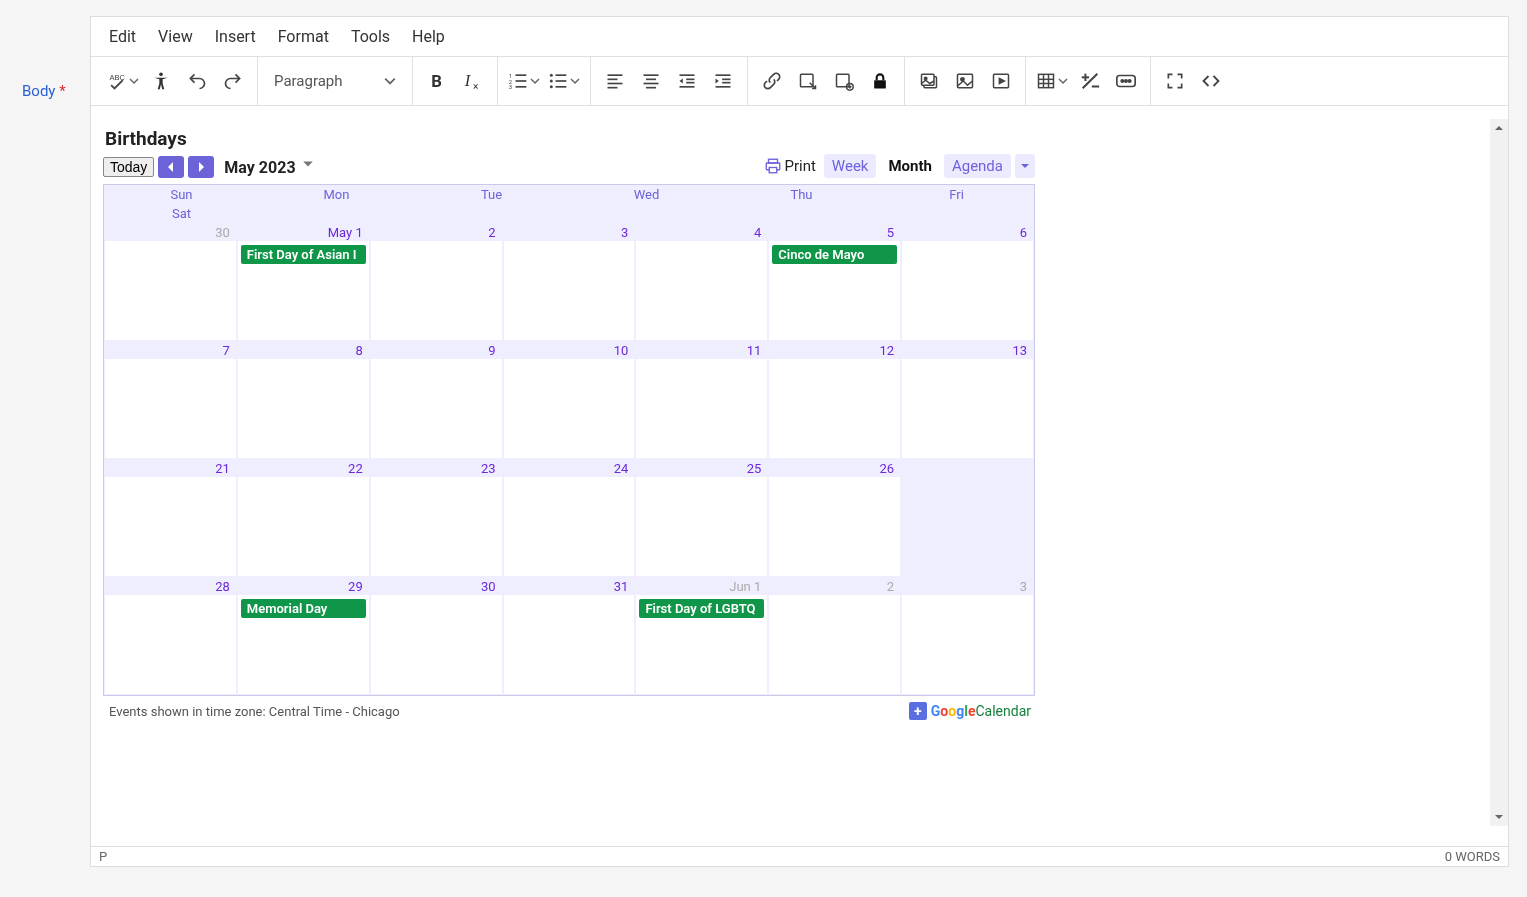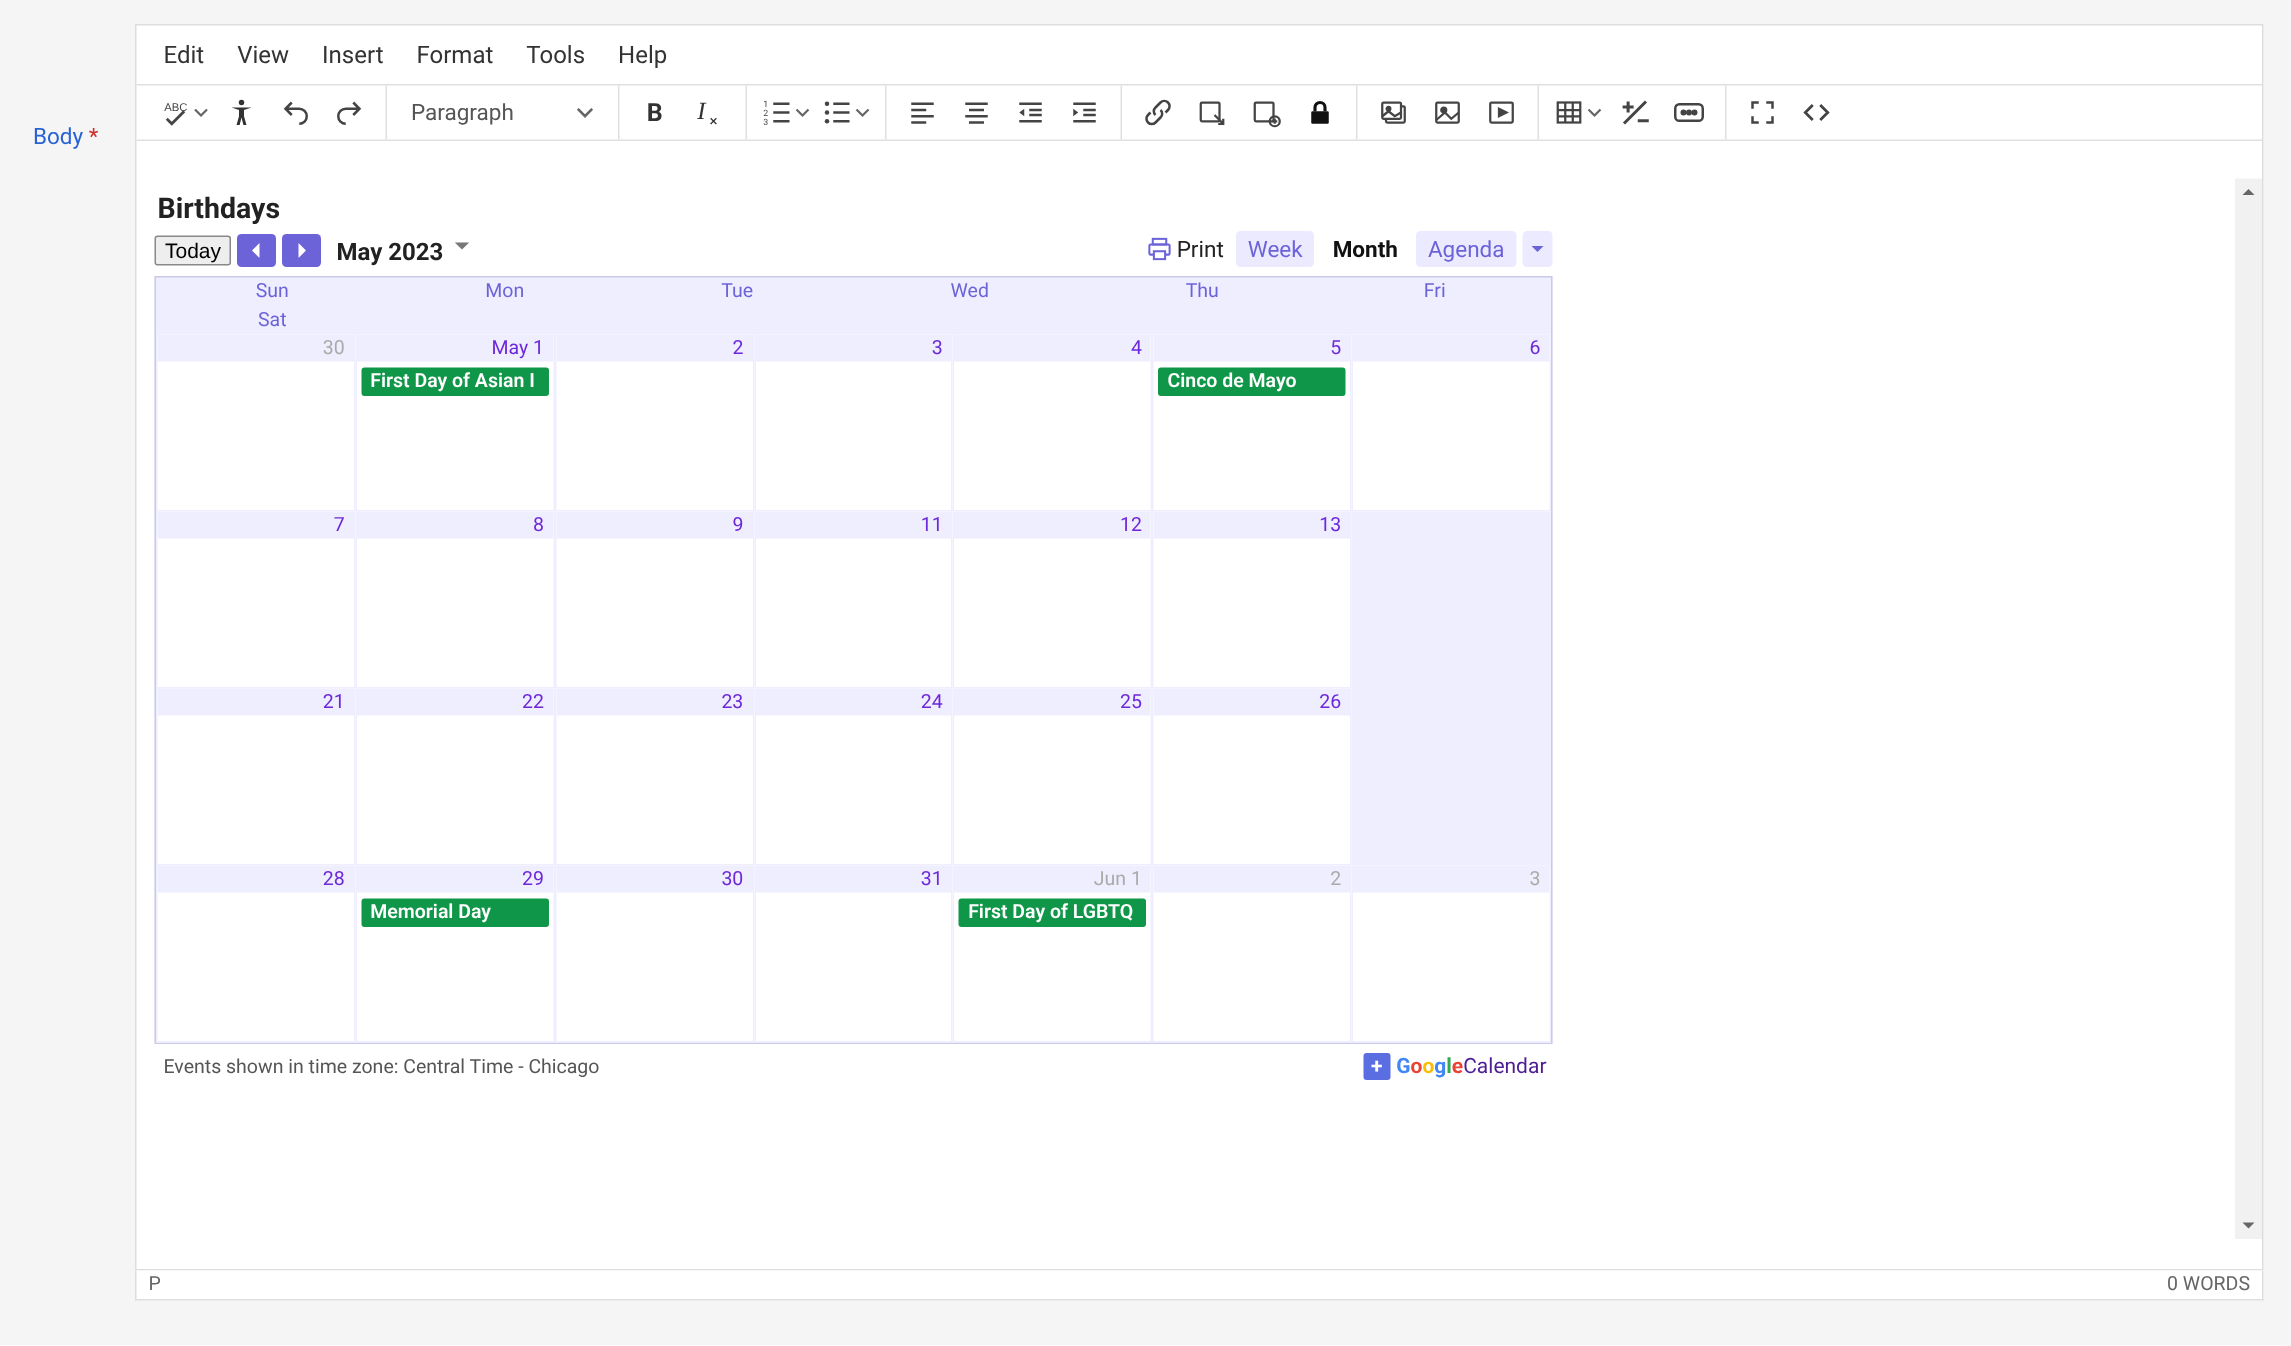--- a/index.html
+++ b/index.html
@@ -3,21 +3,21 @@
 <meta charset="utf-8">
 <style>
 * { box-sizing: border-box; margin: 0; padding: 0; }
 body { font-family: -apple-system, BlinkMacSystemFont, "Segoe UI", Roboto, Arial, sans-serif; background: #f5f5f5; font-size: 14px; color: #222; }
 .app { width: 1527px; height: 897px; position: relative; background: #f5f5f5; }
 .label-body { position: absolute; left: 22px; top: 82px; color: #2962d5; font-size: 15px; }
 .label-body .req { color: #d32f2f; }
 .editor-frame { position: absolute; left: 90px; top: 16px; right: 18px; bottom: 50px; background: #fff; border: 1px solid #ddd; }
 .menubar { display: flex; gap: 22px; padding: 10px 18px; font-size: 16px; color: #333; }
 .menubar span { cursor: pointer; }
-.toolbar { display: flex; align-items: center; border-top: 1px solid #e0e0e0; border-bottom: 1px solid #e0e0e0; height: 38px; padding: 0 6px; }
+.toolbar { display: flex; align-items: center; border-top: 1px solid #e0e0e0; border-bottom: 1px solid #e0e0e0; height: 50px; padding: 0 6px; }
 .tgroup { display: flex; align-items: center; height: 100%; border-right: 1px solid #e0e0e0; padding: 0 6px; }
 .tgroup:last-child { border-right: none; }
 .tbtn { width: 36px; height: 36px; display: flex; align-items: center; justify-content: center; cursor: pointer; border-radius: 3px; color: #444; }
 .tbtn-split { display: flex; align-items: center; cursor: pointer; padding: 0 4px; height: 36px; border-radius: 3px; }
 .tbtn-split .chev { margin-left: 2px; }
 .select-wrap { display: flex; align-items: center; justify-content: space-between; width: 142px; height: 36px; padding: 0 10px; cursor: pointer; font-size: 15px; color: #555; }
 .content-area { position: absolute; left: 0; top: 102px; right: 18px; bottom: 0; overflow: auto; }
 .scrollbar-track { position: absolute; right: 0; top: 102px; bottom: 20px; width: 18px; background: #f1f1f1; }
 .scroll-thumb-up, .scroll-thumb-down { width: 18px; height: 18px; display:flex; align-items:center; justify-content:center; color:#666; cursor:pointer; }
 .scroll-thumb-down { position:absolute; bottom:0; }
@@ -371,20 +371,23 @@
                 <div class="daycell">
                   <div class="datebar">7</div>
                 </div>
                 <div class="daycell">
                   <div class="datebar">8</div>
                 </div>
                 <div class="daycell">
                   <div class="datebar">9</div>
                 </div>
                 <div class="daycell">
+                  <div class="datebar">10</div>
+                </div>
+                <div class="daycell">
                   <div class="datebar">11</div>
                 </div>
                 <div class="daycell">
                   <div class="datebar">12</div>
                 </div>
                 <div class="daycell">
                   <div class="datebar">13</div>
                 </div>
               </div>
               <div class="week-row">
@@ -432,21 +435,21 @@
                   <div class="datebar outside">3</div>
                 </div>
               </div>
             </div>
         </div>
         <div class="footer-line">
           <span>Events shown in time zone: Central Time - Chicago</span>
           <span class="gcal-badge">
             <span class="gcal-plus">+</span>
             <span class="gcal-text">
-              <span class="g-letter" style="color:#4285F4">G</span><span class="g-letter" style="color:#EA4335">o</span><span class="g-letter" style="color:#FBBC05">o</span><span class="g-letter" style="color:#4285F4">g</span><span class="g-letter" style="color:#34A853">l</span><span class="g-letter" style="color:#EA4335">e</span><span style="color:#4c1d95">Calendar</span>
+              <span class="g-letter" style="color:#4285F4">G</span><span class="g-letter" style="color:#EA4335">o</span><span class="g-letter" style="color:#FBBC05">o</span><span class="g-letter" style="color:#4285F4">g</span><span class="g-letter" style="color:#34A853">l</span><span class="g-letter" style="color:#EA4335">e</span><span style="color:#15803d">Calendar</span>
             </span>
           </span>
         </div>
       </div>
     </div>
 
     <div class="scrollbar-track">
       <div class="scroll-thumb-up">
           <svg width="10" height="10" viewBox="0 0 10 10">
             <path d="M1 7 L5 3 L9 7" fill="#666"></path>

